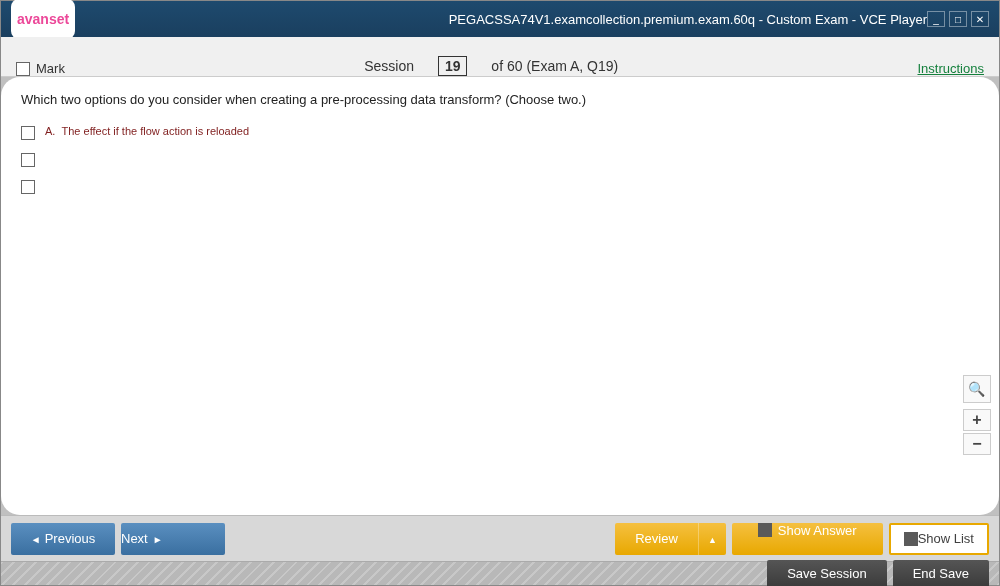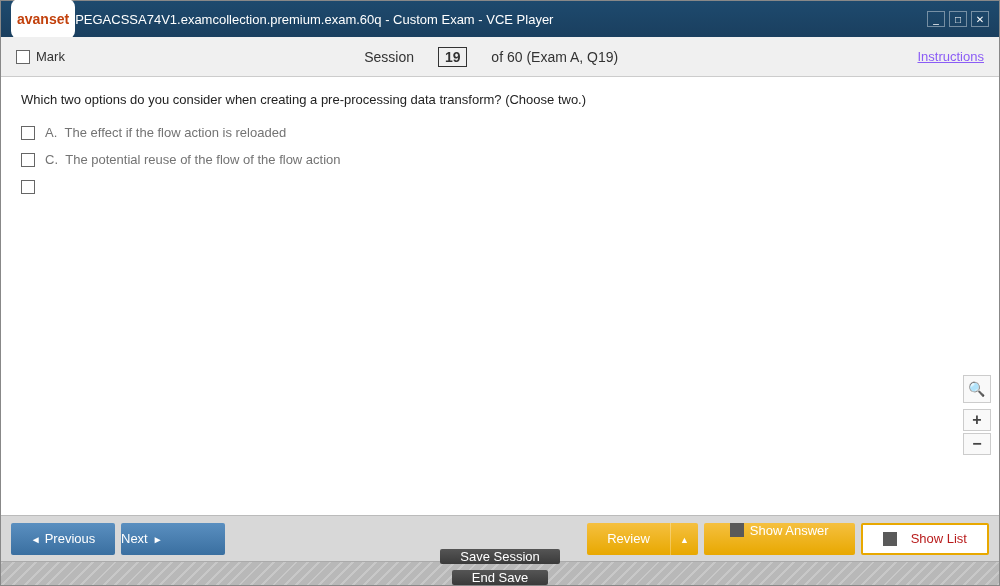--- a/index.html
+++ b/index.html
@@ -35,27 +35,27 @@
       display: flex;
       align-items: center;
       gap: 6px;
     }
     .logo-box {
       background: white;
       border-radius: 8px;
       padding: 12px 6px;
       font-weight: bold;
       font-size: 14px;
-      color: #c2410c;
+      color: #ec4899;
     }
     .title-bar-title {
       font-size: 13px;
       color: white;
       flex: 1;
-      text-align: left;
+      text-align: right;
     }
     .title-bar-controls {
       display: flex;
       gap: 4px;
       font-size: 11px;
     }
     .title-btn {
       background: transparent;
       border: 1px solid rgba(255,255,255,0.4);
       color: white;
@@ -67,21 +67,21 @@
       justify-content: center;
       font-size: 10px;
     }
 
     
     .question-header {
       background: #f0f0f0;
       border-bottom: 1px solid #ccc;
       height: 40px;
       display: flex;
-      align-items: center;
+      align-items: flex-end;
       justify-content: space-between;
       padding: 0 15px;
       flex-shrink: 0;
     }
     .mark-area {
       display: flex;
       align-items: center;
       gap: 6px;
     }
     .mark-checkbox {
@@ -100,34 +100,35 @@
       color: #333;
     }
     .question-number-box {
       display: inline-block;
       border: 1px solid #333;
       padding: 1px 6px;
       font-weight: bold;
       margin: 0 20px;
     }
     .instructions-link {
-      color: #8b5cf6;
+      color: #15803d;
       text-decoration: underline;
       cursor: pointer;
       font-size: 13px;
     }
 
     
     .content-area {
       background: white;
       flex: 1;
       display: flex;
       flex-direction: column;
       overflow: hidden;
       position: relative;
+      border-radius: 19px;
     }
     .question-body {
       padding: 15px 20px;
       flex: 1;
     }
     .question-text {
       font-size: 13px;
       color: #222;
       margin-bottom: 18px;
     }
@@ -140,22 +141,22 @@
     .option-checkbox {
       width: 14px;
       height: 14px;
       border: 1px solid #666;
       background: white;
       flex-shrink: 0;
       margin-top: 1px;
       cursor: pointer;
     }
     .option-label {
-      font-size: 13px;
-      color: #737373;
+      font-size: 11px;
+      color: #7f1d1d;
     }
 
     
     .zoom-controls {
       position: absolute;
       right: 8px;
       bottom: 60px;
       display: flex;
       flex-direction: column;
       align-items: center;
@@ -265,50 +266,49 @@
       padding: 0 26px;
       cursor: pointer;
       font-size: 13px;
       border-radius: 2px;
       display: flex;
       align-items: flex-start;
       gap: 6px;
     }
     .show-list-btn {
       background: white;
-      color: #b91c1c;
+      color: #404040;
       border: 2px solid #e8a800;
       height: 32px;
-      padding: 0 20px;
-      cursor: pointer;
-      font-size: 13px;
-      border-radius: 2px;
-      display: flex;
-      align-items: center;
-      gap: 14px;
+      padding: 0 13px;
+      cursor: pointer;
+      font-size: 13px;
+      border-radius: 2px;
+      display: flex;
+      align-items: center;
+      gap: 0;
     }
     .answer-icon {
       width: 14px;
       height: 14px;
       background: #5a5a5a;
       flex-shrink: 0;
     }
 
     
     .save-end-bar {
       background: #c0c0c0;
       height: 24px;
       display: flex;
       align-items: center;
       justify-content: flex-end;
       padding: 0 10px;
       gap: 6px;
       border-top: 1px solid #aaa;
       flex-shrink: 0;
-      flex-direction: column;
     }
     .save-session-btn {
       background: linear-gradient(to bottom, #555, #3a3a3a);
       color: white;
       border: none;
       height: 28px;
       padding: 0 20px;
       cursor: pointer;
       font-size: 13px;
       border-radius: 2px;
@@ -372,21 +372,20 @@
   <div class="content-area">
     <div class="question-body">
       <div class="question-text">Which two options do you consider when creating a pre-processing data transform? (Choose two.)</div>
 
       <div class="option-row">
         <div class="option-checkbox"></div>
         <span class="option-label">A.&nbsp;&nbsp;<span>The effect if the flow action is reloaded</span></span>
       </div>
       <div class="option-row">
         <div class="option-checkbox"></div>
-        <span class="option-label">C.&nbsp;&nbsp;<span>The potential reuse of the flow of the flow action</span></span>
       </div>
       <div class="option-row">
         <div class="option-checkbox"></div>
       </div>
     </div>
 
     <div class="zoom-controls">
       <div class="zoom-search">🔍</div>
       <div class="zoom-btn">+</div>
       <div class="zoom-btn">−</div>

